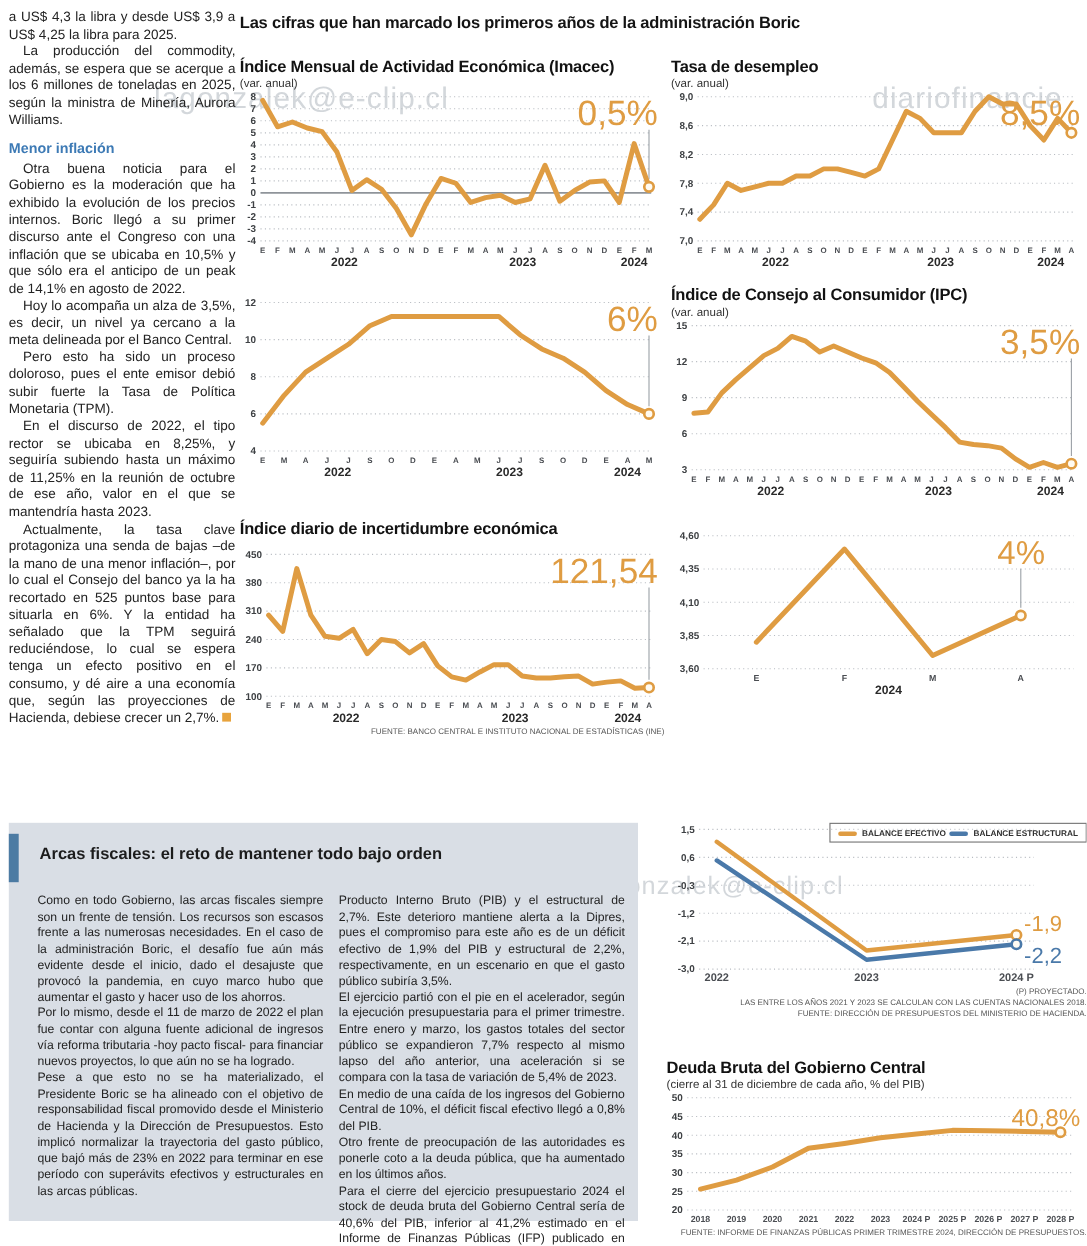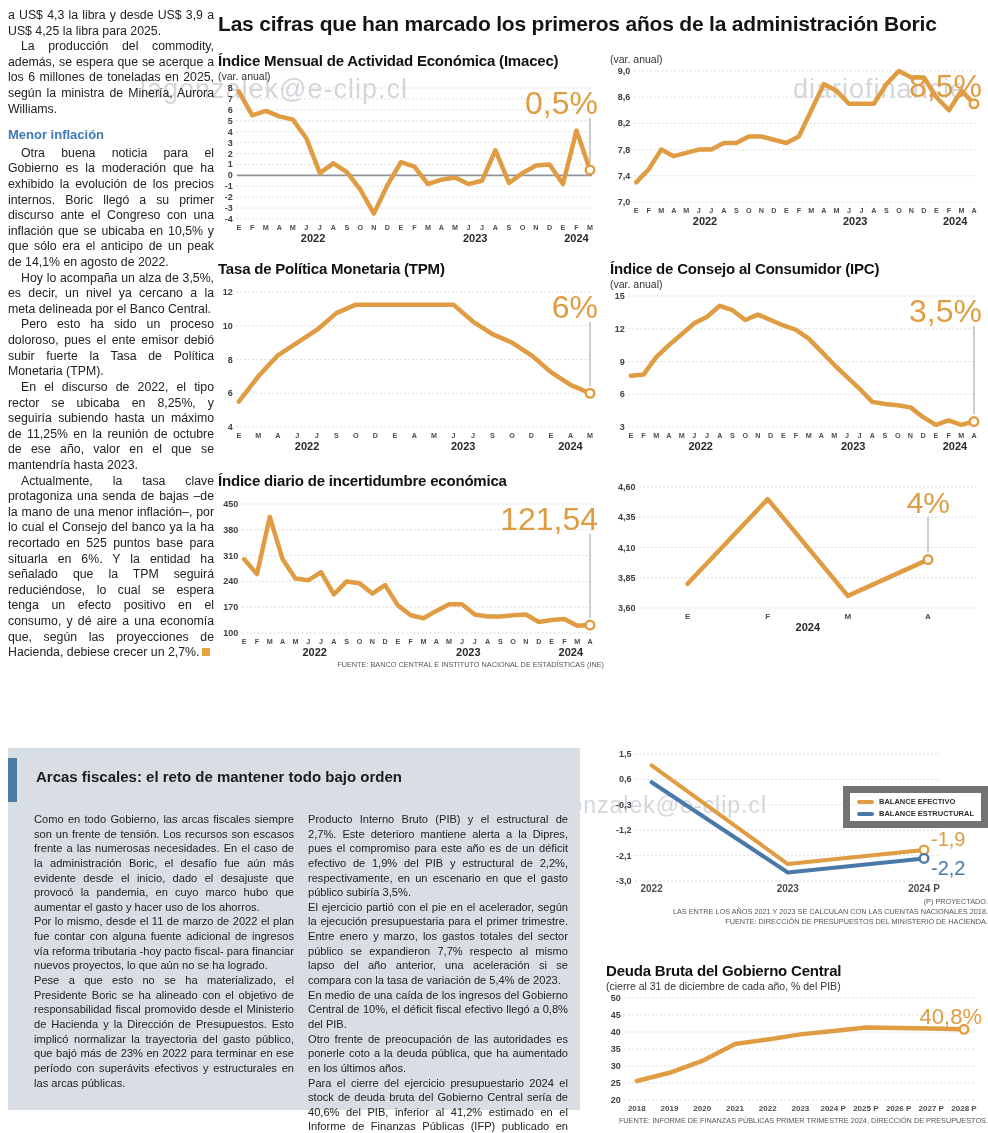--- a/index.html
+++ b/index.html
@@ -5,21 +5,21 @@
   html,body{margin:0;padding:0;background:#fff;}
   body{font-family:"Liberation Sans",sans-serif;}
   #page{position:relative;width:988px;height:1133px;background:#ffffff;overflow:hidden;}
 
   .leftcol{position:absolute;left:8px;top:8px;width:206px;font-size:12.3px;line-height:1.27;color:#222;text-align:justify;}
   .leftcol p{margin:0;text-indent:13px;}
   .leftcol p.noindent{text-indent:0;}
   .subhead{color:#3D7AB5;font-weight:bold;font-size:13px;margin:10px 0 2px;text-indent:0;text-align:left;}
   .endsq{display:inline-block;width:8px;height:8px;background:#E8A33C;margin-left:3px;}
 
-  .headline{position:absolute;left:218px;top:12px;width:766px;font-size:21px;font-weight:bold;color:#141414;letter-spacing:-0.2px;}
+  .headline{position:absolute;left:218px;top:12px;width:766px;font-size:15px;font-weight:bold;color:#141414;letter-spacing:-0.2px;}
 
   .chart{position:absolute;}
   .chart-head .ct{font-size:15px;font-weight:bold;color:#121212;letter-spacing:-0.2px;}
   .chart-head .cs{font-size:10.5px;color:#333;margin-top:1px;}
   .chart-foot{font-size:7.3px;color:#555;text-align:right;line-height:1.4;}
   svg{display:block;}
   svg text{font-family:"Liberation Sans",sans-serif;}
 
   .c-imacec{left:218px;top:52px;width:386px;height:196px;}
   .c-desempleo{left:610px;top:52px;width:378px;height:196px;}
@@ -31,21 +31,21 @@
   .c-deuda{left:606px;top:962px;width:382px;height:166px;}
 
   .panel{position:absolute;left:8px;top:748px;width:572px;height:362px;background:#D9DEE5;}
   .panel-bar{position:absolute;left:0;top:10px;width:9px;height:44px;background:#4C7BA3;}
   .panel-title{position:absolute;left:28px;top:20px;width:520px;font-size:15px;font-weight:bold;color:#1c1c1c;}
   .pcol{position:absolute;top:64px;width:260px;font-size:11.1px;line-height:1.32;color:#222;text-align:justify;}
   .pcol p{margin:0;}
   .pcol1{left:26px;}
   .pcol2{left:300px;}
 
-  .legend{position:absolute;right:0;top:0;border:7px solid #737373;padding:4px 7px 3px;display:flex;flex-direction:column;gap:3px;background:rgba(255,255,255,0.25);margin-top:38px;}
+  .legend{position:absolute;right:0;top:0;border:1px solid #737373;padding:4px 7px 3px;display:flex;flex-direction:row;gap:3px;background:rgba(255,255,255,0.25);}
   .legend .li{display:flex;align-items:center;gap:5px;font-size:7.5px;font-weight:bold;color:#2e2e2e;}
   .legend .sw{width:17px;height:4px;border-radius:2px;}
 
   .wm{position:absolute;color:rgba(168,175,184,0.5);letter-spacing:1px;white-space:nowrap;overflow:hidden;}
 </style>
 </head>
 <body>
 
 <div id="page">
 
@@ -130,20 +130,21 @@
         <text x="358.4923076923077" y="160" text-anchor="middle" font-size="11" font-weight="700" fill="#2a2a2a">2024</text>
         <line x1="372" y1="36" x2="372" y2="80.875" stroke="#9aa0a6" stroke-width="1"></line>
         <polyline points="20.8,9.275000000000002 34.30769230769231,33.29166666666667 47.815384615384616,28.92499999999999 61.323076923076925,34.38333333333333 74.83076923076923,37.65833333333334 88.33846153846153,56.21666666666666 101.84615384615384,91.14999999999999 115.35384615384615,81.32499999999999 128.86153846153846,90.05833333333332 142.36923076923077,107.525 155.87692307692308,131.54166666666669 169.3846153846154,103.15833333333333 182.8923076923077,80.23333333333333 196.4,84.60000000000001 209.90769230769232,102.06666666666668 223.4153846153846,97.69999999999999 236.92307692307693,95.51666666666667 250.43076923076924,102.06666666666668 263.9384615384615,98.79166666666666 277.44615384615383,68.225 290.95384615384614,100.97500000000001 304.46153846153845,91.14999999999999 317.96923076923076,83.50833333333333 331.4769230769231,82.41666666666666 344.9846153846154,102.06666666666668 358.4923076923077,48.57500000000001 372,87.875" fill="none" stroke="#DF9C42" stroke-width="4.5" stroke-linejoin="round" stroke-linecap="round"></polyline>
         <circle cx="372" cy="87.875" r="4.3" fill="#FFFBF2" stroke="#DF9C42" stroke-width="2.4"></circle>
         <text x="380" y="32" text-anchor="end" font-size="32" fill="#DF9C42">0,5%</text>
       </svg>
   </div>
 
   <div class="chart c-desempleo">
     <div class="chart-head">
+      <div class="ct">Tasa de desempleo</div>
       <div class="cs">(var. anual)</div>
     </div>
     <svg width="378" height="164" viewBox="0 0 378 164">
         <line x1="24.200000000000003" y1="6" x2="366" y2="6" stroke="#b8bcc2" stroke-width="1" stroke-dasharray="1 3"></line>
         <text x="20.200000000000003" y="9" text-anchor="end" font-size="9" font-weight="700" fill="#3e4144">9,0</text>
         <line x1="24.200000000000003" y1="32.200000000000024" x2="366" y2="32.200000000000024" stroke="#b8bcc2" stroke-width="1" stroke-dasharray="1 3"></line>
         <text x="20.200000000000003" y="35.200000000000024" text-anchor="end" font-size="9" font-weight="700" fill="#3e4144">8,6</text>
         <line x1="24.200000000000003" y1="58.40000000000005" x2="366" y2="58.40000000000005" stroke="#b8bcc2" stroke-width="1" stroke-dasharray="1 3"></line>
         <text x="20.200000000000003" y="61.40000000000005" text-anchor="end" font-size="9" font-weight="700" fill="#3e4144">8,2</text>
         <line x1="24.200000000000003" y1="84.60000000000001" x2="366" y2="84.60000000000001" stroke="#b8bcc2" stroke-width="1" stroke-dasharray="1 3"></line>
@@ -184,21 +185,20 @@
         <text x="245.14444444444445" y="160" text-anchor="middle" font-size="11" font-weight="700" fill="#2a2a2a">2023</text>
         <text x="345.23333333333335" y="160" text-anchor="middle" font-size="11" font-weight="700" fill="#2a2a2a">2024</text>
         <polyline points="26.200000000000003,117.35000000000001 38.711111111111116,104.25 51.22222222222223,84.60000000000001 63.733333333333334,91.14999999999999 76.24444444444444,87.875 88.75555555555556,84.60000000000001 101.26666666666667,84.60000000000001 113.77777777777779,78.04999999999998 126.28888888888889,78.04999999999998 138.8,71.5 151.31111111111113,71.5 163.8222222222222,74.77499999999999 176.33333333333331,78.04999999999998 188.84444444444443,71.5 201.35555555555555,45.299999999999976 213.86666666666667,19.09999999999995 226.3777777777778,25.65000000000005 238.8888888888889,38.75 251.39999999999998,38.75 263.91111111111115,38.75 276.4222222222222,19.09999999999995 288.93333333333334,6 301.4444444444444,12.549999999999976 313.9555555555556,12.549999999999976 326.46666666666664,32.200000000000024 338.97777777777776,45.299999999999976 351.4888888888889,25.65000000000005 364,38.75" fill="none" stroke="#DF9C42" stroke-width="4.5" stroke-linejoin="round" stroke-linecap="round"></polyline>
         <circle cx="364" cy="38.75" r="4.3" fill="#FFFBF2" stroke="#DF9C42" stroke-width="2.4"></circle>
         <text x="372" y="32" text-anchor="end" font-size="32" fill="#DF9C42">8,5%</text>
       </svg>
   </div>
 
   <div class="chart c-tpm">
     <div class="chart-head">
-      <div class="ct">Tasa de Política Monetaria (TPM)</div>
       <div class="cs" style="height:8px;"></div>
     </div>
     <svg width="386" height="168" viewBox="0 0 386 168">
         <line x1="18.8" y1="6" x2="374" y2="6" stroke="#b8bcc2" stroke-width="1" stroke-dasharray="1 3"></line>
         <text x="14.8" y="9" text-anchor="end" font-size="9" font-weight="700" fill="#3e4144">12</text>
         <line x1="18.8" y1="39.75" x2="374" y2="39.75" stroke="#b8bcc2" stroke-width="1" stroke-dasharray="1 3"></line>
         <text x="14.8" y="42.75" text-anchor="end" font-size="9" font-weight="700" fill="#3e4144">10</text>
         <line x1="18.8" y1="73.5" x2="374" y2="73.5" stroke="#b8bcc2" stroke-width="1" stroke-dasharray="1 3"></line>
         <text x="14.8" y="76.5" text-anchor="end" font-size="9" font-weight="700" fill="#3e4144">8</text>
         <line x1="18.8" y1="107.25" x2="374" y2="107.25" stroke="#b8bcc2" stroke-width="1" stroke-dasharray="1 3"></line>

